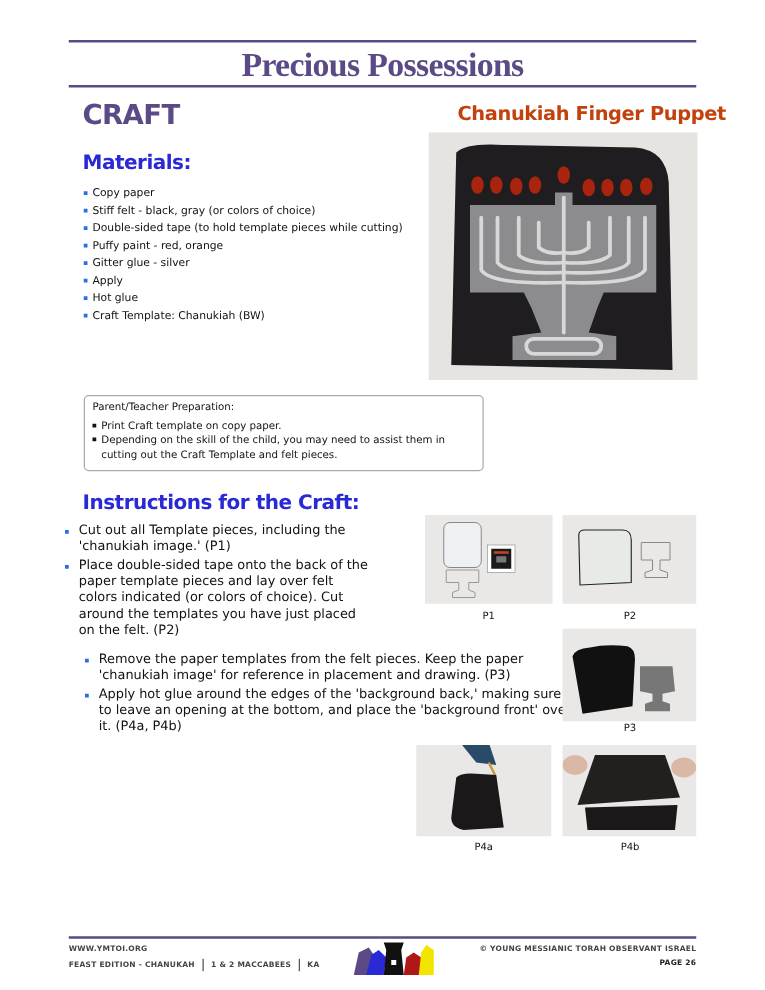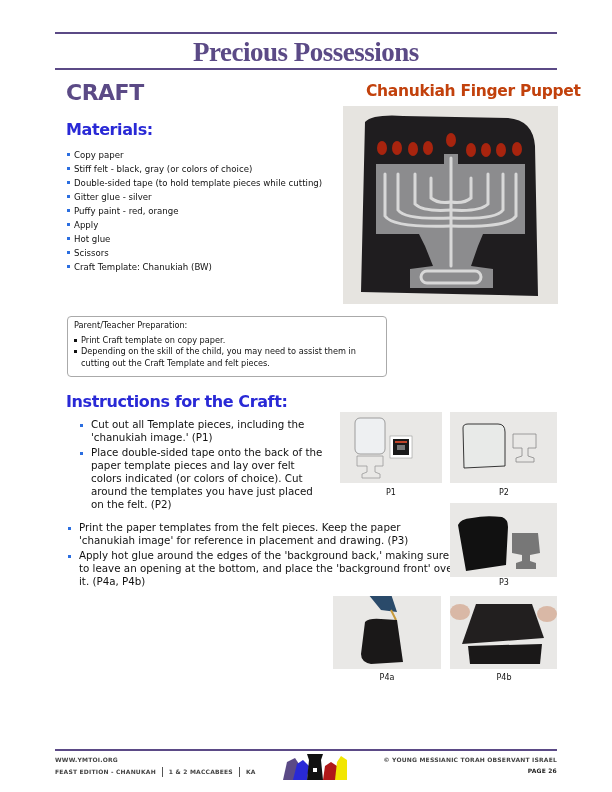--- a/index.html
+++ b/index.html
@@ -36,25 +36,24 @@
 <div class="rule" style="top:68px;"></div>
 
 <div class="abs craft">CRAFT</div>
 <div class="abs puppet-title">Chanukiah Finger Puppet</div>
 
 <div class="abs h2" style="left:55px; top:120px;">Materials:</div>
 <ul class="abs mat-list">
   <li>Copy paper</li>
   <li>Stiff felt - black, gray (or colors of choice)</li>
   <li>Double-sided tape (to hold template pieces while cutting)</li>
+  <li>Puffy paint - red, orange</li>
   <li>Gitter glue - silver</li>
-  <li>Puffy paint - red, orange</li>
   <li>Apply</li>
   <li>Hot glue</li>
-  <li>Scissors</li>
   <li>Craft Template: Chanukiah (BW)</li>
 </ul>
 
 <div class="photo" style="left:343px; top:106px; width:215px; height:198px; background:#e6e4e0;">
   <svg width="215" height="198" viewBox="0 0 215 198">
     <path d="M22 16 Q 30 8 60 10 L 165 12 Q 190 14 192 40 L 195 190 L 18 186 Z" fill="#1f1d1f"></path>
     <path d="M33 58 L 101 58 L 101 48 L 115 48 L 115 58 L 182 58 L 182 128 L 140 128 L 135 140 L 128 160 L 150 163 L 150 182 L 67 182 L 67 163 L 90 160 L 82 140 L 76 128 L 33 128 Z" fill="#8c8c8e"></path>
     <g stroke="#d8d8d8" stroke-width="3" fill="none" stroke-linecap="round">
       <line x1="108" y1="52" x2="108" y2="160"></line>
       <path d="M42 68 L 42 110 Q 50 122 108 120"></path>
@@ -83,26 +82,26 @@
 
 <div class="abs prep">
   <div>Parent/Teacher Preparation:</div>
   <ul>
     <li>Print Craft template on copy paper.</li>
     <li>Depending on the skill of the child, you may need to assist them in cutting out the Craft Template and felt pieces.</li>
   </ul>
 </div>
 
 <div class="abs h2" style="left:55px; top:392px;">Instructions for the Craft:</div>
-<ul class="abs inst-list" style="left:68px; top:418px; width:272px;">
+<ul class="abs inst-list" style="left:40px; top:418px; width:272px;">
   <li>Cut out all Template pieces, including the 'chanukiah image.' (P1)</li>
   <li style="padding-right:24px;">Place double-sided tape onto the back of the paper template pieces and lay over felt colors indicated (or colors of choice). Cut around the templates you have just placed on the felt. (P2)</li>
 </ul>
 <ul class="abs inst-list" style="left:56px; top:521px; width:392px;">
-  <li>Print the paper templates from the felt pieces. Keep the paper 'chanukiah image' for reference in placement and drawing. (P3)</li>
+  <li>Remove the paper templates from the felt pieces. Keep the paper 'chanukiah image' for reference in placement and drawing. (P3)</li>
   <li>Apply hot glue around the edges of the 'background back,' making sure to leave an opening at the bottom, and place the 'background front' over it. (P4a, P4b)</li>
 </ul>
 
 <div class="photo" style="left:340px; top:412px; width:102px; height:71px;">
   <svg width="102" height="71" viewBox="0 0 102 71">
     <rect x="15" y="6" width="30" height="36" rx="5" fill="#eef0f2" stroke="#888" stroke-width="0.8"></rect>
     <path d="M17 44 L 43 44 L 43 54 L 35 54 L 35 60 L 40 62 L 40 66 L 22 66 L 22 62 L 27 60 L 27 54 L 17 54 Z" fill="none" stroke="#999" stroke-width="0.8"></path>
     <rect x="50" y="24" width="22" height="22" fill="#fff" stroke="#888" stroke-width="0.5"></rect>
     <rect x="53" y="27" width="16" height="16" fill="#1a1a1a"></rect>
     <rect x="55" y="29" width="12" height="2" fill="#c0442a"></rect>

